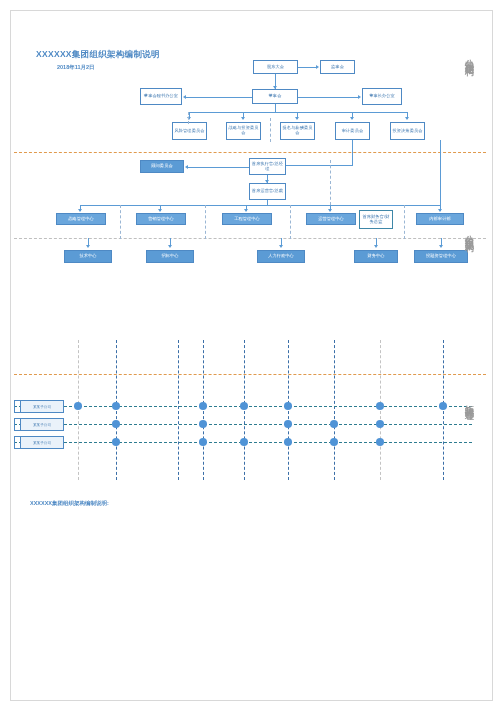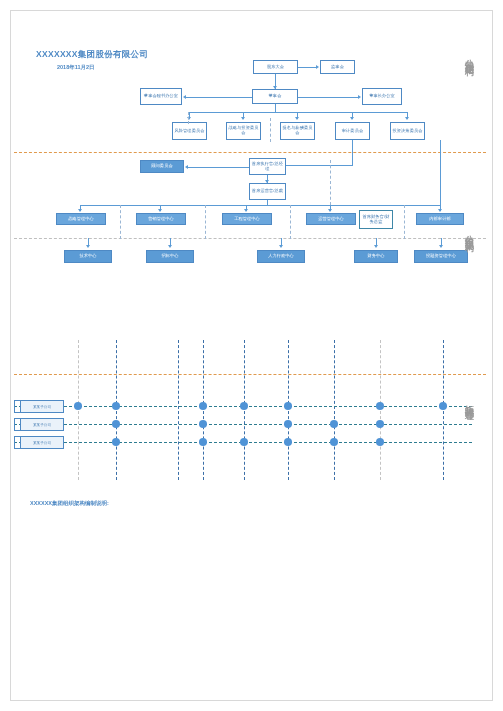--- a/index.html
+++ b/index.html
@@ -87,21 +87,21 @@
 </head>
 <body>
 
 <div id="page">
 
   <div class="frame-line" id="frame-top"></div>
   <div class="frame-line" id="frame-bottom"></div>
   <div class="frame-line" id="frame-left"></div>
   <div class="frame-line" id="frame-right"></div>
 
-  <div id="company-title">XXXXXXX集团股份有限公司</div>
+  <div id="company-title">XXXXXX集团组织架构编制说明</div>
   <div id="company-date">2018年11月2日</div>
 
   <div class="box outline" style="left:253px;top:60px;width:45px;height:14px;">股东大会</div>
 
   <div class="box outline" style="left:320px;top:60px;width:35px;height:14px;">监事会</div>
 
   <div class="ln h" style="left:298px;top:66.5px;width:18px;"></div>
   <div class="arrow right" style="left:316px;top:64.5px;"></div>
 
   <div class="ln v" style="left:275px;top:74px;height:15px;"></div>

